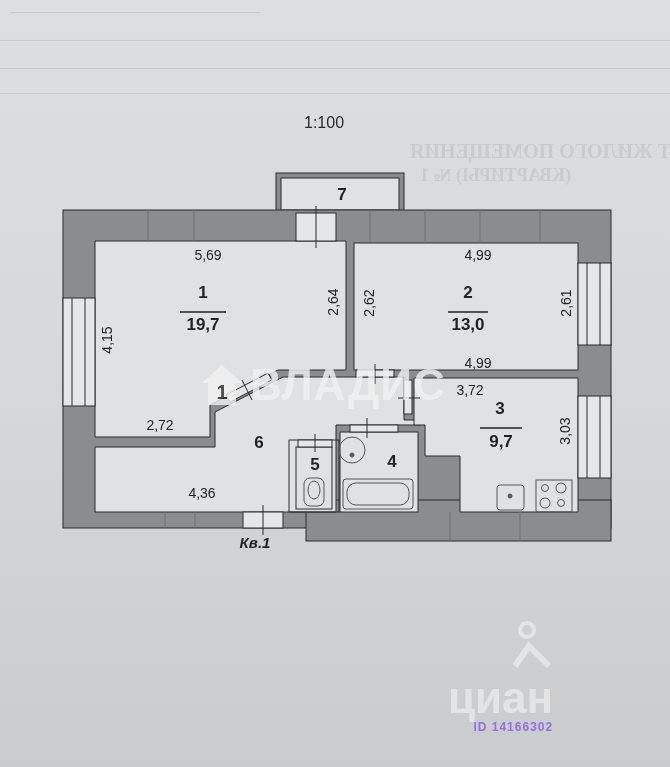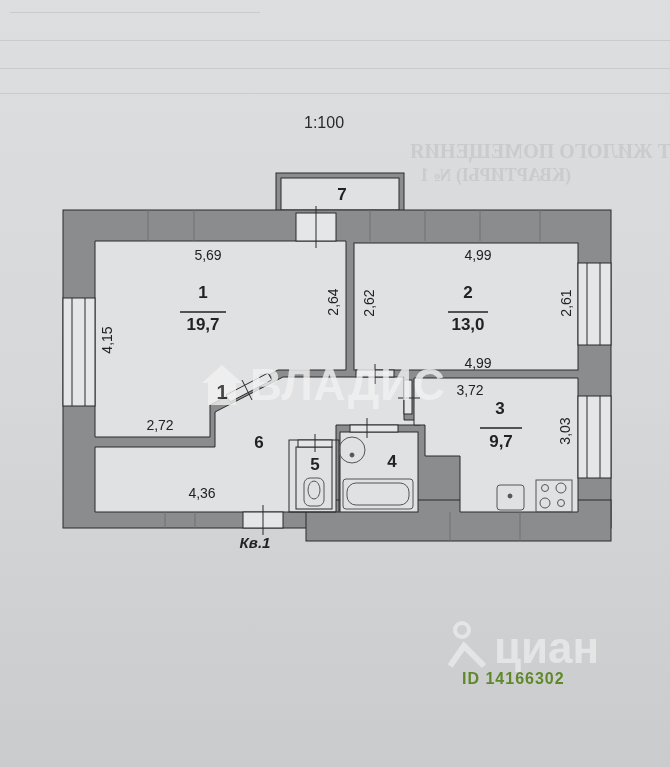--- a/index.html
+++ b/index.html
@@ -11,21 +11,21 @@
   }
   .stage { position: absolute; left: 0; top: 0; width: 670px; height: 767px; }
   .bleed { position: absolute; color: #c4c6c7; font-family: "Liberation Serif", serif; font-weight: bold; transform: scaleX(-1); white-space: nowrap; opacity: .75; }
   .rule { position: absolute; height: 1px; background: #c9cbcc; }
   .scale { position: absolute; left: 304px; top: 114px; font-size: 16px; color: #2a2a2a; text-align: center; }
   svg text { font-family: "Liberation Sans", sans-serif; fill: #222; }
   .wm-vladis { position: absolute; left: 200px; top: 360px; display: flex; align-items: center; gap: 6px; opacity: .8; }
   .wm-vladis .txt { font-size: 44px; font-weight: bold; color: #f2f2f2; letter-spacing: 1px; }
   .wm-cian { position: absolute; left: 448px; top: 620px; opacity: .85; }
   .wm-cian .brand { font-size: 44px; color: #e9e9e9; font-weight: bold; line-height: 44px; }
-  .wm-cian .id { font-size: 16px; color: #4d7c0f; font-weight: bold; letter-spacing: 1px; }
+  .wm-cian .id { font-size: 12px; color: #8b5cf6; font-weight: bold; letter-spacing: 1px; text-align: right; }
 </style>
 </head>
 <body>
 
 <div class="stage">
 
   <div class="rule" style="left:10px;top:12px;width:250px;"></div>
   <div class="rule" style="left:0;top:40px;width:670px;"></div>
   <div class="rule" style="left:0;top:68px;width:670px;"></div>
   <div class="rule" style="left:0;top:93px;width:670px;"></div>
@@ -175,21 +175,21 @@
 
   <div class="wm-vladis">
     <svg width="44" height="44" viewBox="0 0 44 44">
       <path d="M22 2 L42 20 H36 V42 H8 V20 H2 Z" fill="#f2f2f2"></path>
       <text x="22" y="36" font-size="20" font-weight="bold" text-anchor="middle" fill="#bcbcbc">1</text>
     </svg>
     <span class="txt">ВЛАДИС</span>
   </div>
 
   <div class="wm-cian">
-    <div style="display:flex;align-items:flex-end;gap:6px;">
+    <div style="display:flex;align-items:flex-end;gap:6px;flex-direction:column;">
       <svg width="40" height="50" viewBox="0 0 40 50">
         <circle cx="14" cy="10" r="7" fill="none" stroke="#e9e9e9" stroke-width="4"></circle>
         <path d="M2 46 L16 26 L36 46" fill="none" stroke="#e9e9e9" stroke-width="6"></path>
       </svg>
       <span class="brand">циан</span>
     </div>
     <div class="id" style="margin-left:14px;">ID 14166302</div>
   </div>
 </div>
 

